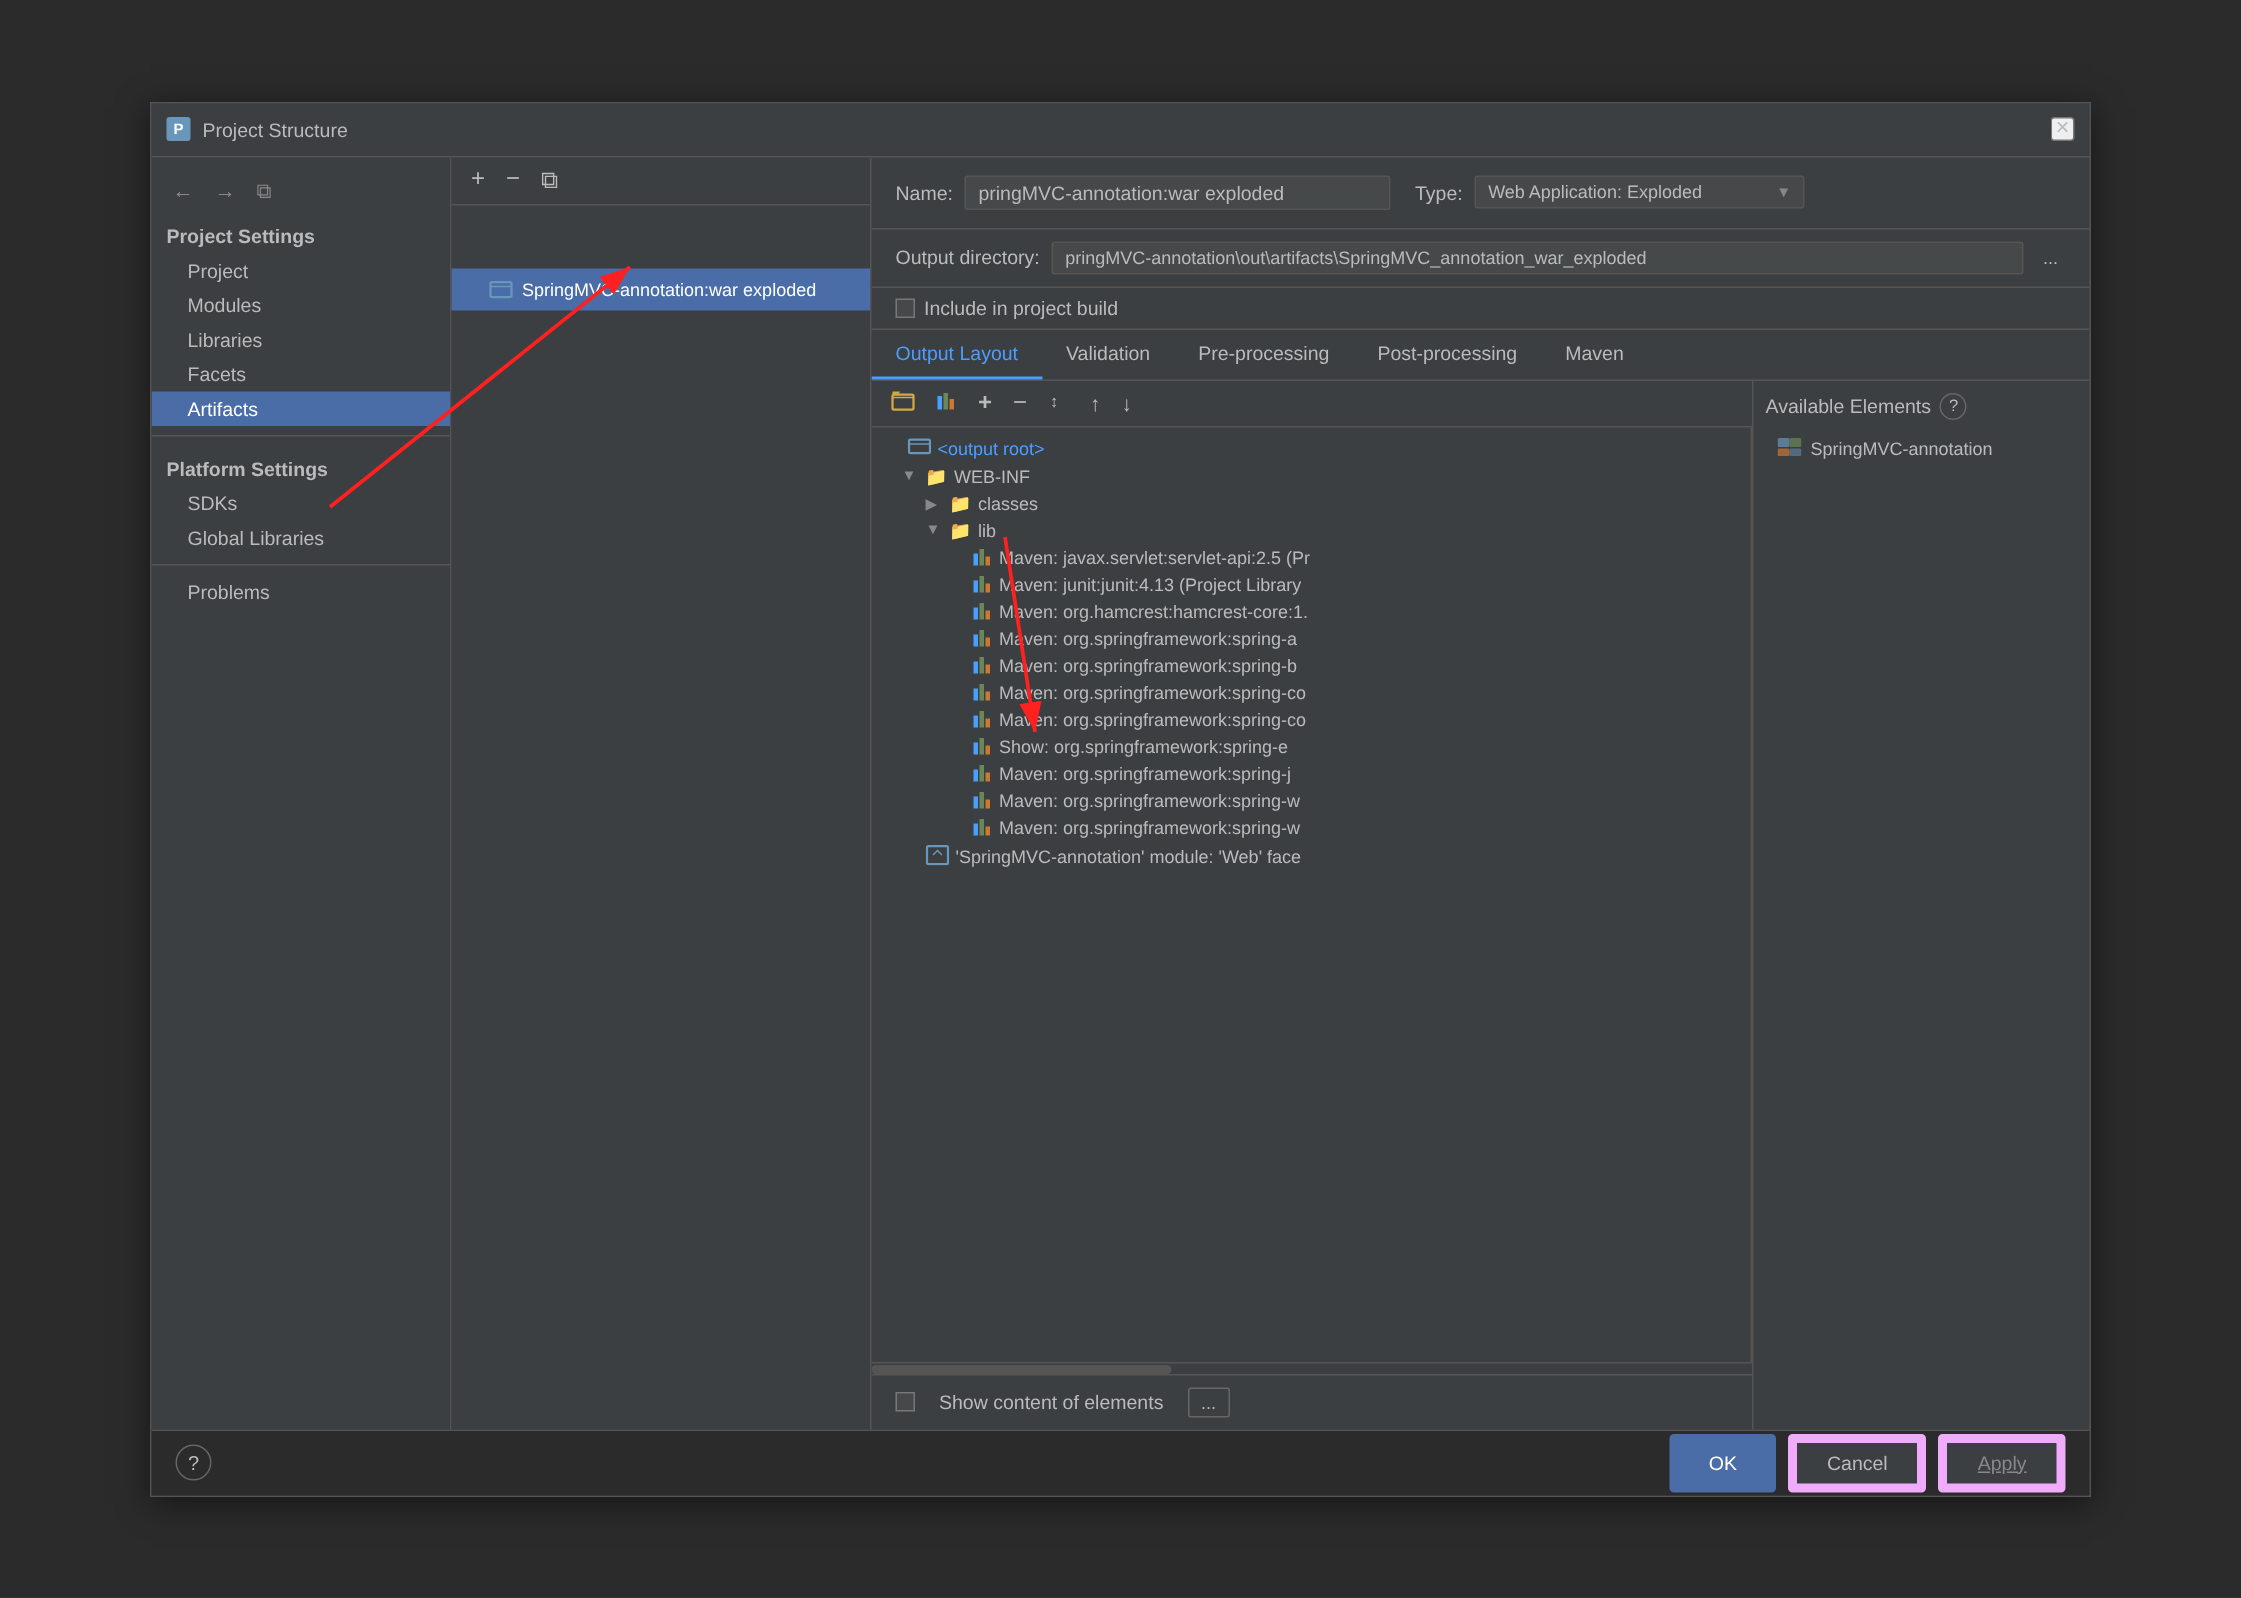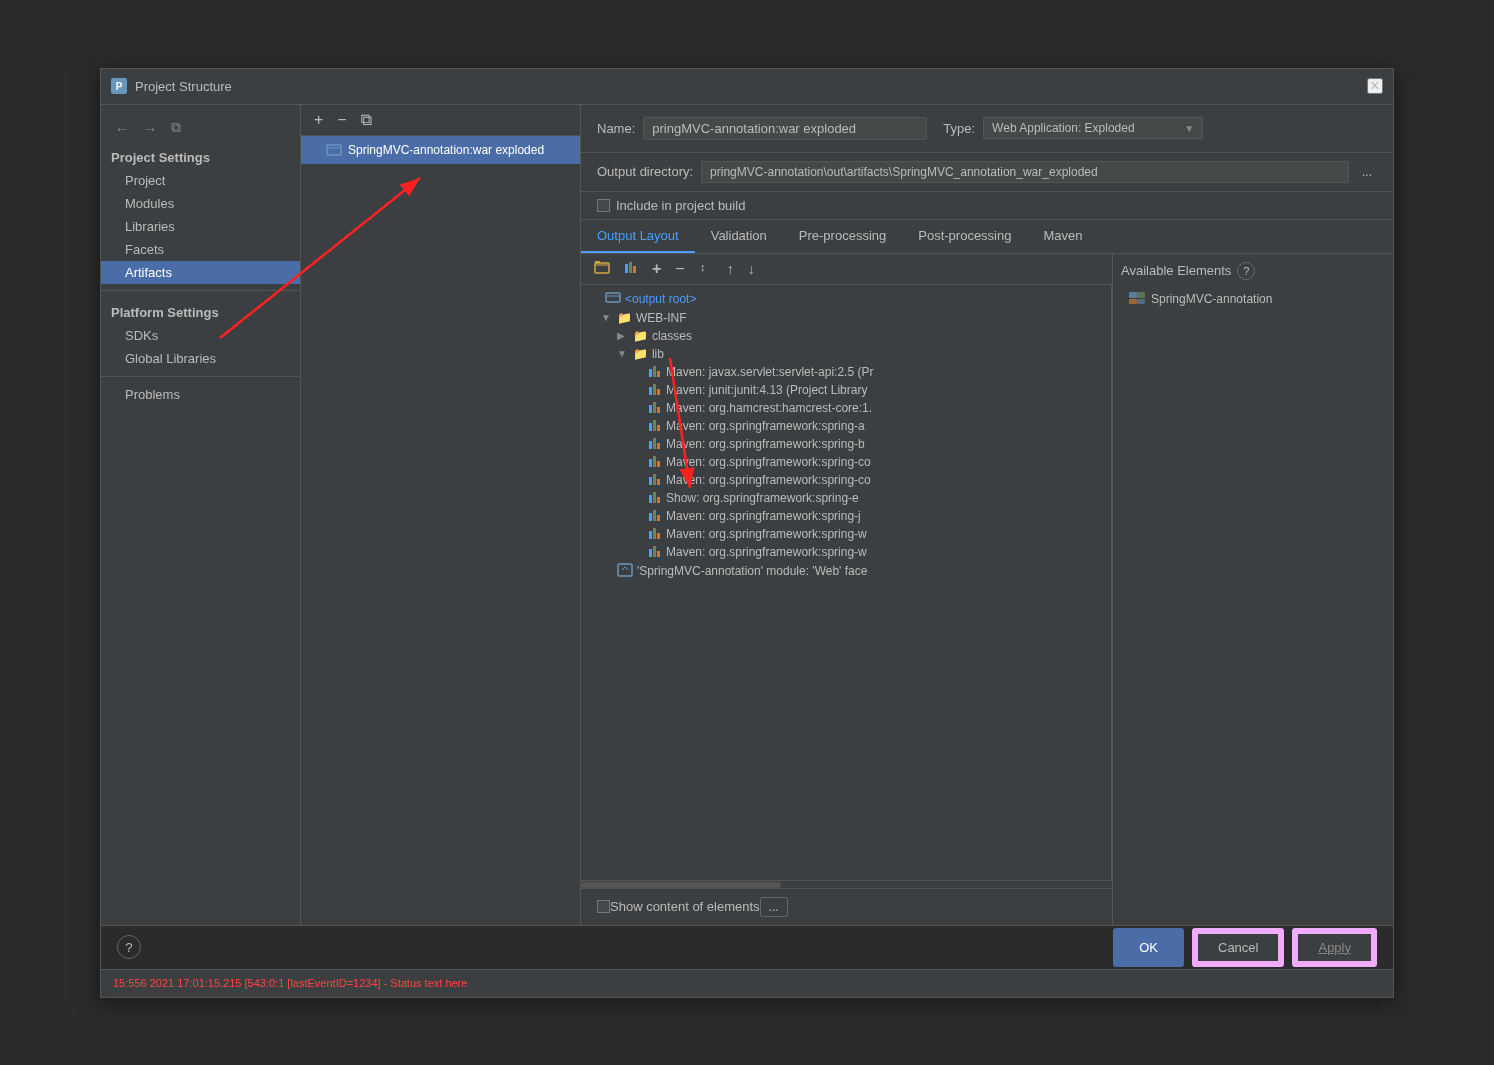--- a/index.html
+++ b/index.html
@@ -157,20 +157,21 @@
 
     .artifact-item {
       padding: 6px 25px;
       cursor: pointer;
       display: flex;
       align-items: center;
       gap: 6px;
       color: #bbbbbb;
       background: #4a6da8;
       color: #fff;
+      margin-top: 42px;
     }
 
     .artifact-item-icon {
       width: 16px;
       height: 16px;
       display: inline-flex;
       align-items: center;
       justify-content: center;
       font-size: 12px;
     }
@@ -344,21 +345,21 @@
     .lib-bar {
       width: 3px;
       background: #4a9eff;
       display: inline-block;
     }
 
     .lib-bar.green { background: #6a8759; }
     .lib-bar.orange { background: #cc7832; }
 
     .available-panel {
-      width: 280px;
+      width: 224px;
       flex-shrink: 0;
       padding: 4px 0;
       overflow: auto;
     }
 
     .available-header {
       padding: 4px 8px 8px 8px;
       color: #bbbbbb;
       font-size: 13px;
       display: flex;
@@ -375,21 +376,21 @@
       color: #bbbbbb;
       gap: 6px;
     }
 
     
     .bottom-area {
       border-top: 1px solid #555;
       padding: 8px 16px;
       display: flex;
       align-items: center;
-      gap: 0;
+      gap: 16px;
     }
 
     
     .bottom-bar {
       height: 44px;
       background: #2b2b2b;
       border-top: 1px solid #555;
       display: flex;
       align-items: center;
       justify-content: space-between;
@@ -807,23 +808,20 @@
 
     <div class="bottom-bar">
       <button class="help-btn">?</button>
       <div class="action-buttons">
         <button class="btn btn-ok">OK</button>
         <button class="btn btn-cancel">Cancel</button>
         <button class="btn btn-apply">Apply</button>
       </div>
     </div>
 
-    <div class="status-bar">
-      <span>15:556 2021 17:01:15.215 [543:0:1 [lastEventID=1234] - Status text here</span>
-    </div>
   </div>
 
   <svg class="arrows-svg" width="1294" height="930" viewBox="0 0 1294 930" xmlns="http://www.w3.org/2000/svg" style="position:absolute;top:0;left:0;pointer-events:none;">
 
     <defs>
       <marker id="arrowhead" markerWidth="8" markerHeight="6" refX="8" refY="3" orient="auto">
         <polygon points="0 0, 8 3, 0 6" fill="#ff2020"></polygon>
       </marker>
     </defs>
 

